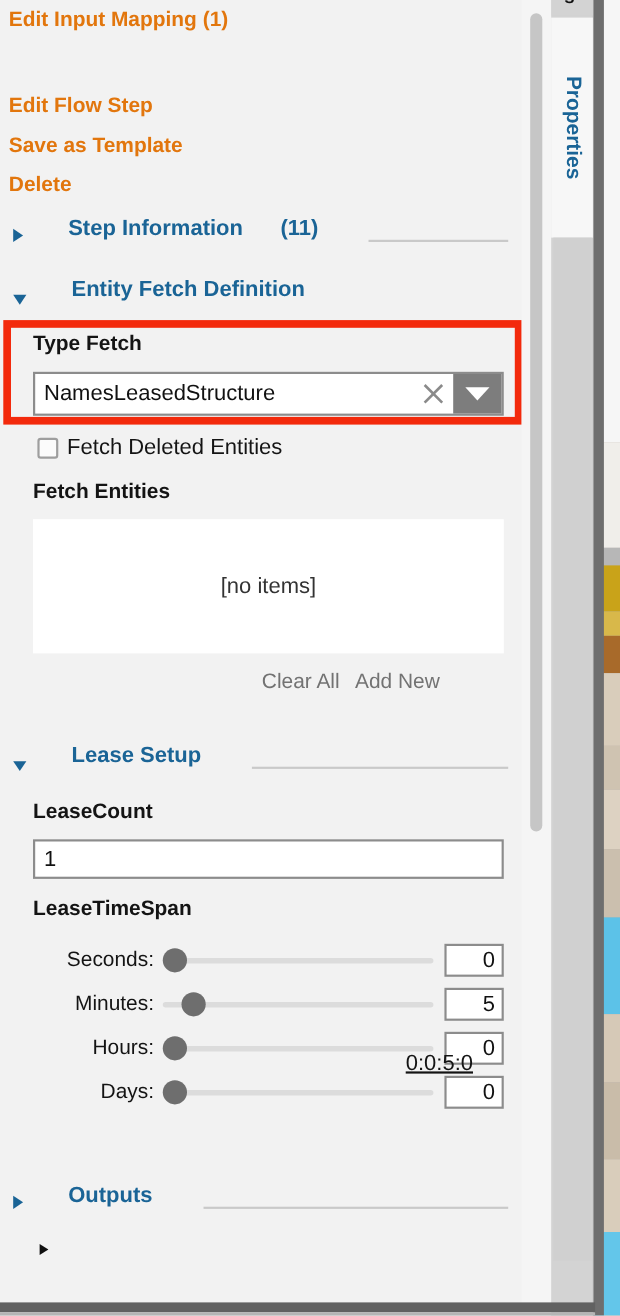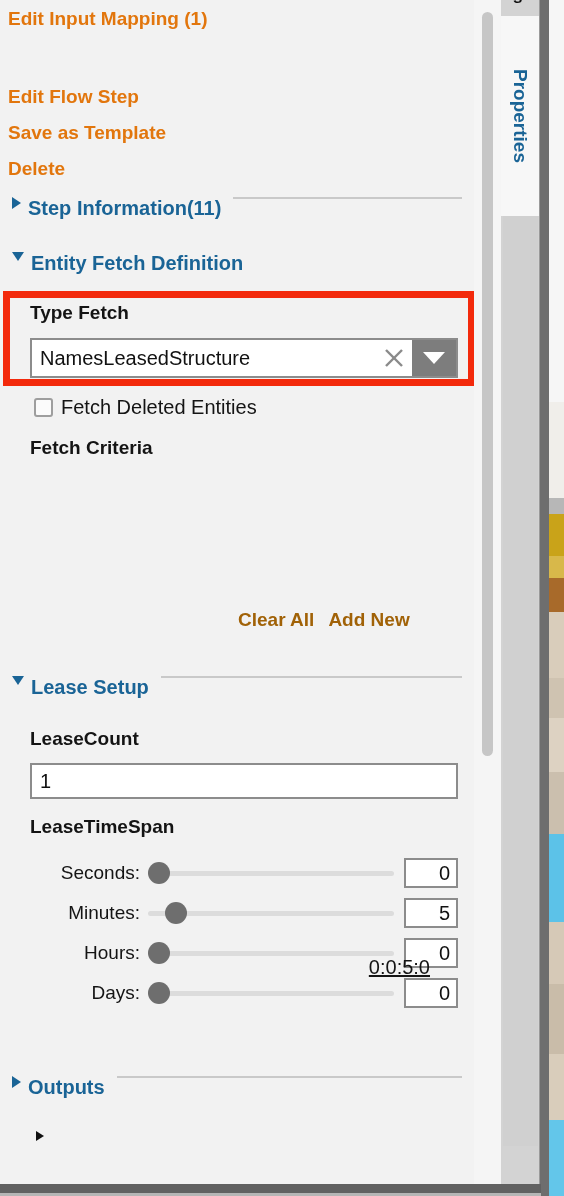--- a/index.html
+++ b/index.html
@@ -145,22 +145,23 @@
     color: #e2760d;
     white-space: nowrap;
     cursor: pointer;
   }
 
   
   .section-head {
     position: absolute;
     left: 12px;
     display: flex;
-    align-items: flex-start;
-    cursor: pointer;
+    align-items: flex-end;
+    cursor: pointer;
+    gap: 34px;
   }
   .tri {
     width: 0; height: 0;
     margin-right: 7px;
     flex: 0 0 auto;
   }
   .tri-right {
     border-left: 9px solid #1a6496;
     border-top: 6px solid transparent;
     border-bottom: 6px solid transparent;
@@ -299,22 +300,22 @@
   }
   .listbox .empty {
     font-size: 20px;
     color: #333333;
   }
   .list-actions {
     position: absolute;
     display: flex;
     gap: 14px;
     font-size: 19px;
-    font-weight: bold;
-    color: #a16207;
+    font-weight: normal;
+    color: #737373;
   }
   .list-actions span { cursor: pointer; }
 
   
   .sliderrow {
     position: absolute;
     left: 30px;
     width: 428px;
     height: 34px;
     display: flex;
@@ -460,22 +461,25 @@
       </div>
     </div>
 
     <div class="redbox" style="top:291px; left:3px; width:472px; height:95px;"></div>
 
     <div class="chkrow" style="top:396px; left:34px;">
       <span class="chkbox"></span>
       <span class="chklabel">Fetch Deleted Entities</span>
     </div>
 
-    <div class="field-label" style="top:437px;">Fetch Criteria</div>
-
+    <div class="field-label" style="top:437px;">Fetch Entities</div>
+
+    <div class="listbox" style="top:472px; left:30px; width:428px; height:122px;">
+      <span class="empty">[no items]</span>
+    </div>
 
     <div class="list-actions" style="top:609px; left:238px;">
       <span>Clear All</span>
       <span>Add New</span>
     </div>
 
     <div class="section-head" style="top:676px; width:450px;">
       <span class="tri tri-down"></span>
       <span class="sec-title">Lease Setup</span>
       <span class="sec-rule"></span>

